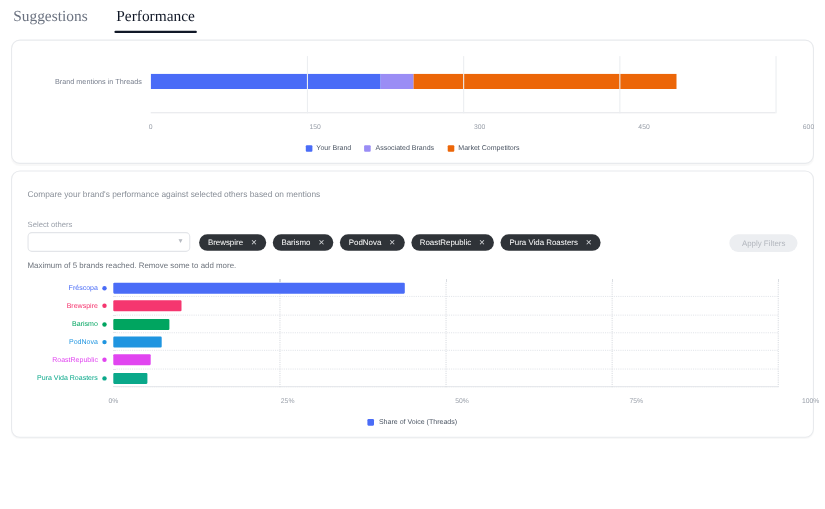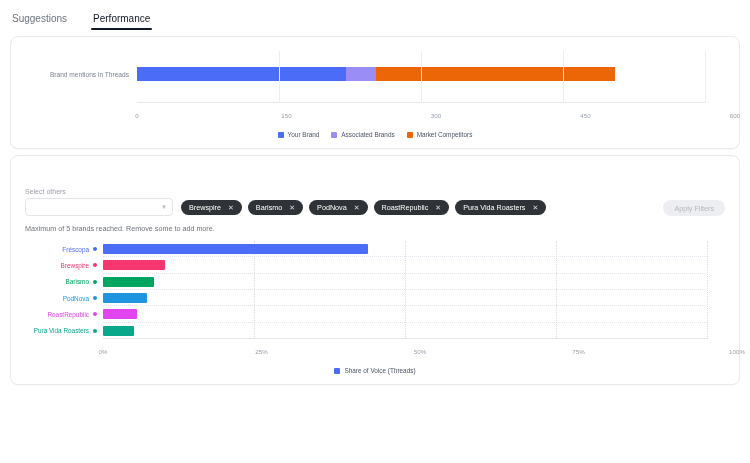--- a/index.html
+++ b/index.html
@@ -5,21 +5,21 @@
   html,body{margin:0;padding:0;}
   body{
     width:750px;height:463px;overflow:hidden;
     background:#ffffff;
     font-family:"Liberation Sans", sans-serif;
     color:#1f2328;
     -webkit-font-smoothing:antialiased;
   }
   
   .tabbar{display:flex;align-items:flex-end;gap:22px;padding:4px 10px 0 10px;height:26px;}
-  .tab{font-size:10px;color:#6b7280;padding:4px 2px 6px 2px;cursor:pointer;position:relative;white-space:nowrap;}
+  .tab{font-size:14px;color:#6b7280;padding:4px 2px 6px 2px;cursor:pointer;position:relative;white-space:nowrap;font-family:Liberation Serif, serif;}
   .tab.active{color:#111827;}
   .tab.active .tab-underline{
     position:absolute;left:0;right:0;bottom:0;height:1.6px;background:#111827;border-radius:2px;
   }
   
   .card{
     margin:6px 10px 0 10px;border:1px solid #e8eaed;border-radius:8px;background:#fff;
     box-shadow:0 1px 1px rgba(16,24,40,.03);
   }
   .card-head{padding:12px 14px 2px 14px;}
@@ -130,20 +130,21 @@
         <div class="legend-item">
           <span class="swatch" style="background: rgb(236, 102, 8);"></span>
           <span>Market Competitors</span>
         </div>
       </div>
   </div>
 </div>
 
 <div class="card">
   <div class="card-head">
+    <div class="card-sub">Compare your brand's performance against selected others based on mentions</div>
   </div>
   <div class="card-body">
 
     <div class="filter-row">
       <div class="select-wrap">
         <div class="select-label">Select others</div>
         <div class="select-box">
           <span class="chev">▼</span>
         </div>
       </div>

